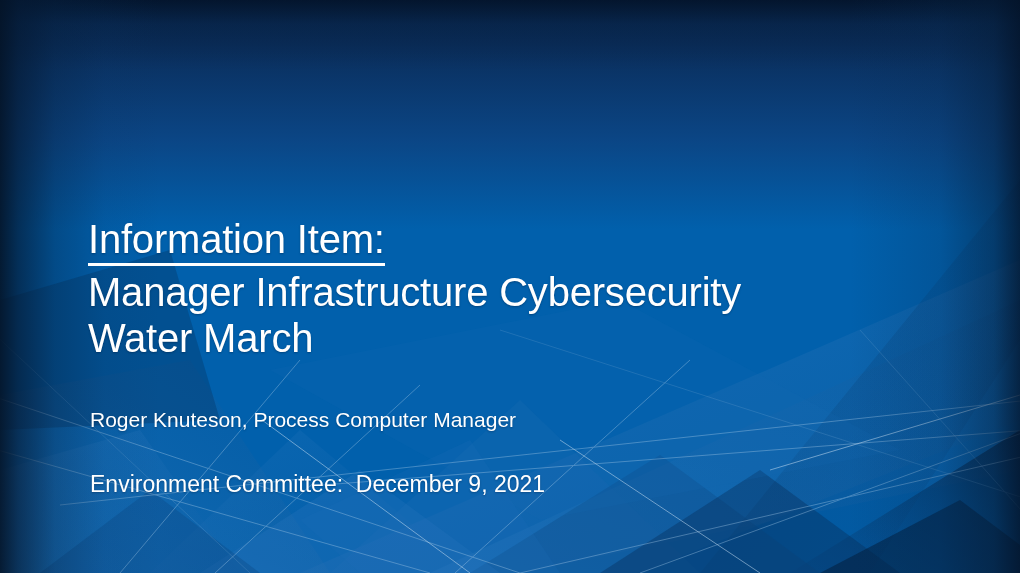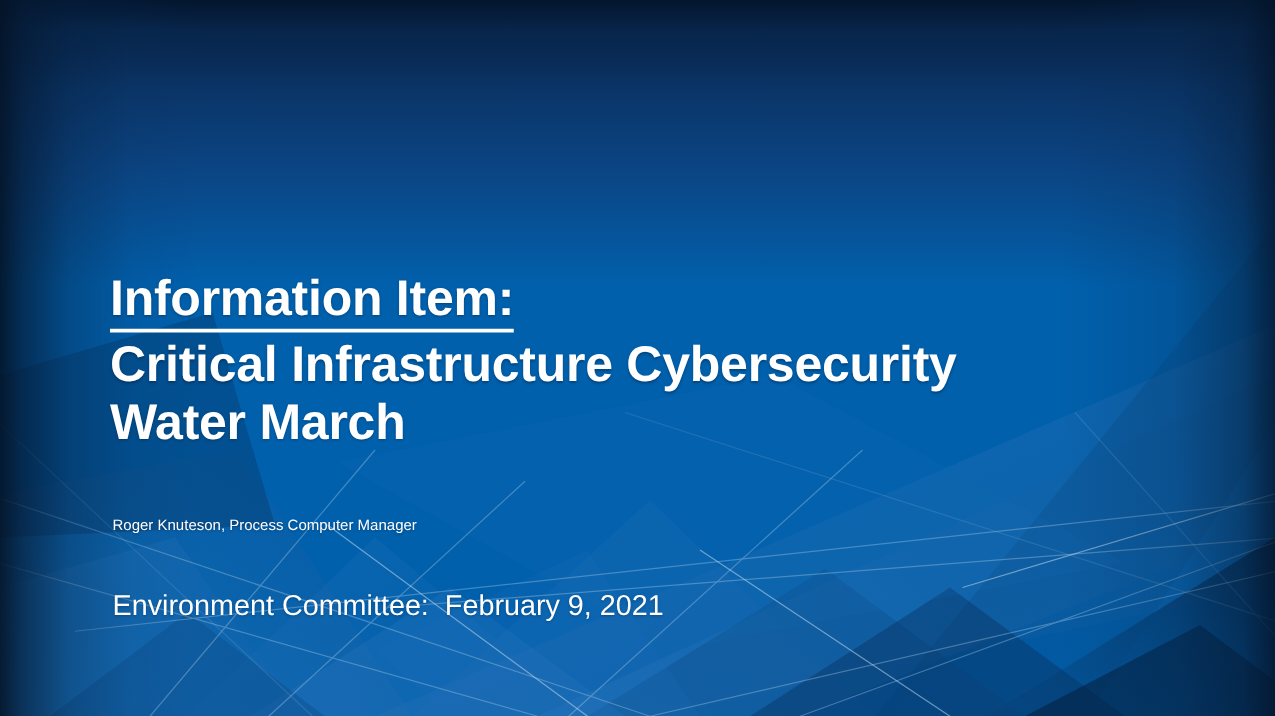--- a/index.html
+++ b/index.html
@@ -77,40 +77,40 @@
   }
 
   #title-block {
     position: absolute;
     top: 216px;
     left: 0;
     width: 790px;
   }
   .title-line {
     color: #FFFFFF;
-    font-weight: bold;
+    font-weight: normal;
     font-size: 40px;
     line-height: 46px;
     letter-spacing: -0.2px;
     white-space: nowrap;
     text-shadow: 0 1px 2px rgba(0,20,45,0.35);
   }
   .title-line.underlined {
     display: inline-block;
     border-bottom: 3px solid #FFFFFF;
     padding-bottom: 1px;
     margin-bottom: 3px;
   }
 
   #presenter-line {
     position: absolute;
     top: 408px;
     left: 2px;
     color: #FFFFFF;
-    font-size: 12px;
+    font-size: 21px;
     line-height: 24px;
     white-space: nowrap;
     text-shadow: 0 1px 2px rgba(0,20,45,0.30);
   }
   #meeting-line {
     position: absolute;
     top: 470px;
     left: 2px;
     color: #FFFFFF;
     font-size: 23px;
@@ -213,24 +213,24 @@
   </div>
 
   <div class="bg-layer" id="bg-vignette-top"></div>
   <div class="bg-layer" id="bg-vignette-left"></div>
   <div class="bg-layer" id="bg-vignette-right"></div>
 
   <div id="content">
 
     <div id="title-block">
       <div class="title-line underlined">Information Item:</div>
-      <div class="title-line">Critical Infrastructure Cybersecurity</div>
+      <div class="title-line">Manager Infrastructure Cybersecurity</div>
       <div class="title-line">Water March</div>
     </div>
 
     <div id="presenter-line">Roger Knuteson, Process Computer Manager</div>
 
-    <div id="meeting-line">Environment Committee:  February 9, 2021</div>
+    <div id="meeting-line">Environment Committee:  December 9, 2021</div>
 
   </div>
 
 
 </div>
 
 </body></html>

